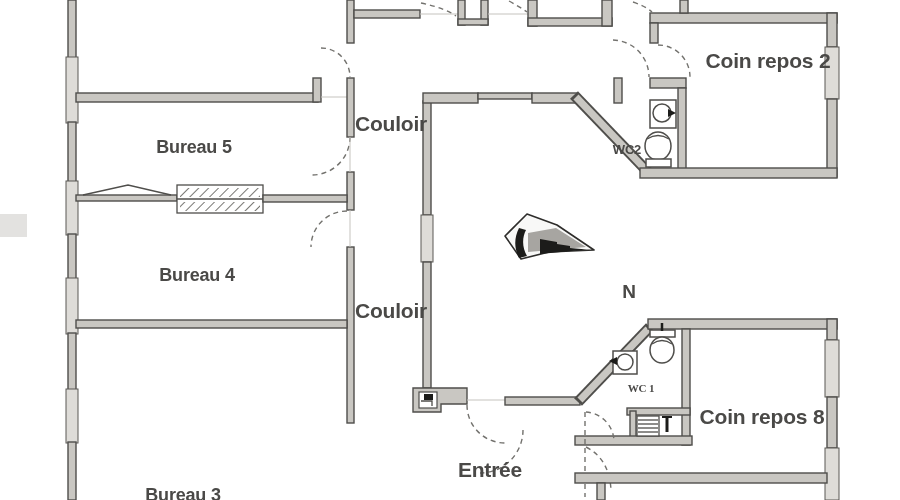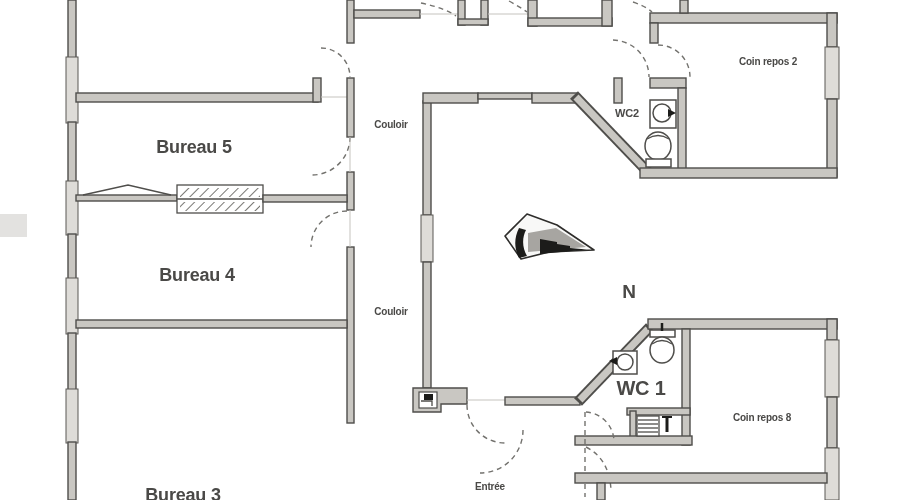--- a/index.html
+++ b/index.html
@@ -23,26 +23,26 @@
   .win{fill:var(--win-fill);stroke:var(--win-stroke);stroke-width:1;}
   .arc{fill:none;stroke:var(--arc-color);stroke-width:1.4;stroke-dasharray:5 4;}
   .thin{stroke:var(--thin-color);stroke-width:1;}
   .fix{fill:#ffffff;stroke:var(--wall-stroke);stroke-width:1.5;}
   .fixline{fill:none;stroke:var(--wall-stroke);stroke-width:1.3;}
   .dark{fill:var(--dark);}
   .hatchbox{fill:#ffffff;stroke:var(--wall-stroke);stroke-width:1.3;}
   .roomhit{fill:transparent;stroke:none;}
   .lbl{
     position:absolute;transform:translate(-50%,-50%);
-    color:var(--text-color);font-weight:700;font-size:10px;
+    color:var(--text-color);font-weight:700;font-size:21px;
     letter-spacing:-0.2px;white-space:nowrap;
   }
   .lbl.big{font-size:18px;}
-  .lbl.small{font-size:11px;}
-  .lbl.med{font-size:20px;}
+  .lbl.small{font-size:13px;margin-top:36px;}
+  .lbl.med{font-size:11px;font-family:Liberation Serif, serif;}
   .lbl.north{font-size:19px;}
   .watermark{position:absolute;left:0;top:214px;width:27px;height:23px;background:#e3e2e0;}
 </style>
 </head>
 <body>
 
 <div class="stage">
 
   <svg width="900" height="500" viewBox="0 0 900 500">
 
@@ -227,20 +227,20 @@
     </defs>
   </svg>
 
   <div class="watermark"></div>
 
   <div class="lbl big" style="left:194px;top:147px">Bureau 5</div>
   <div class="lbl big" style="left:197px;top:275px">Bureau 4</div>
   <div class="lbl big" style="left:183px;top:495px">Bureau 3</div>
   <div class="lbl" style="left:391px;top:124px">Couloir</div>
   <div class="lbl" style="left:391px;top:311px">Couloir</div>
-  <div class="lbl" style="left:490px;top:486px">Entrée</div>
+  <div class="lbl" style="left:490px;top:470px">Entrée</div>
   <div class="lbl small" style="left:627px;top:113px">WC2</div>
   <div class="lbl med" style="left:641px;top:388px">WC 1</div>
   <div class="lbl" style="left:768px;top:61px">Coin repos 2</div>
   <div class="lbl" style="left:762px;top:417px">Coin repos 8</div>
   <div class="lbl north" style="left:629px;top:292px">N</div>
 
 </div>
 
 </body></html>

